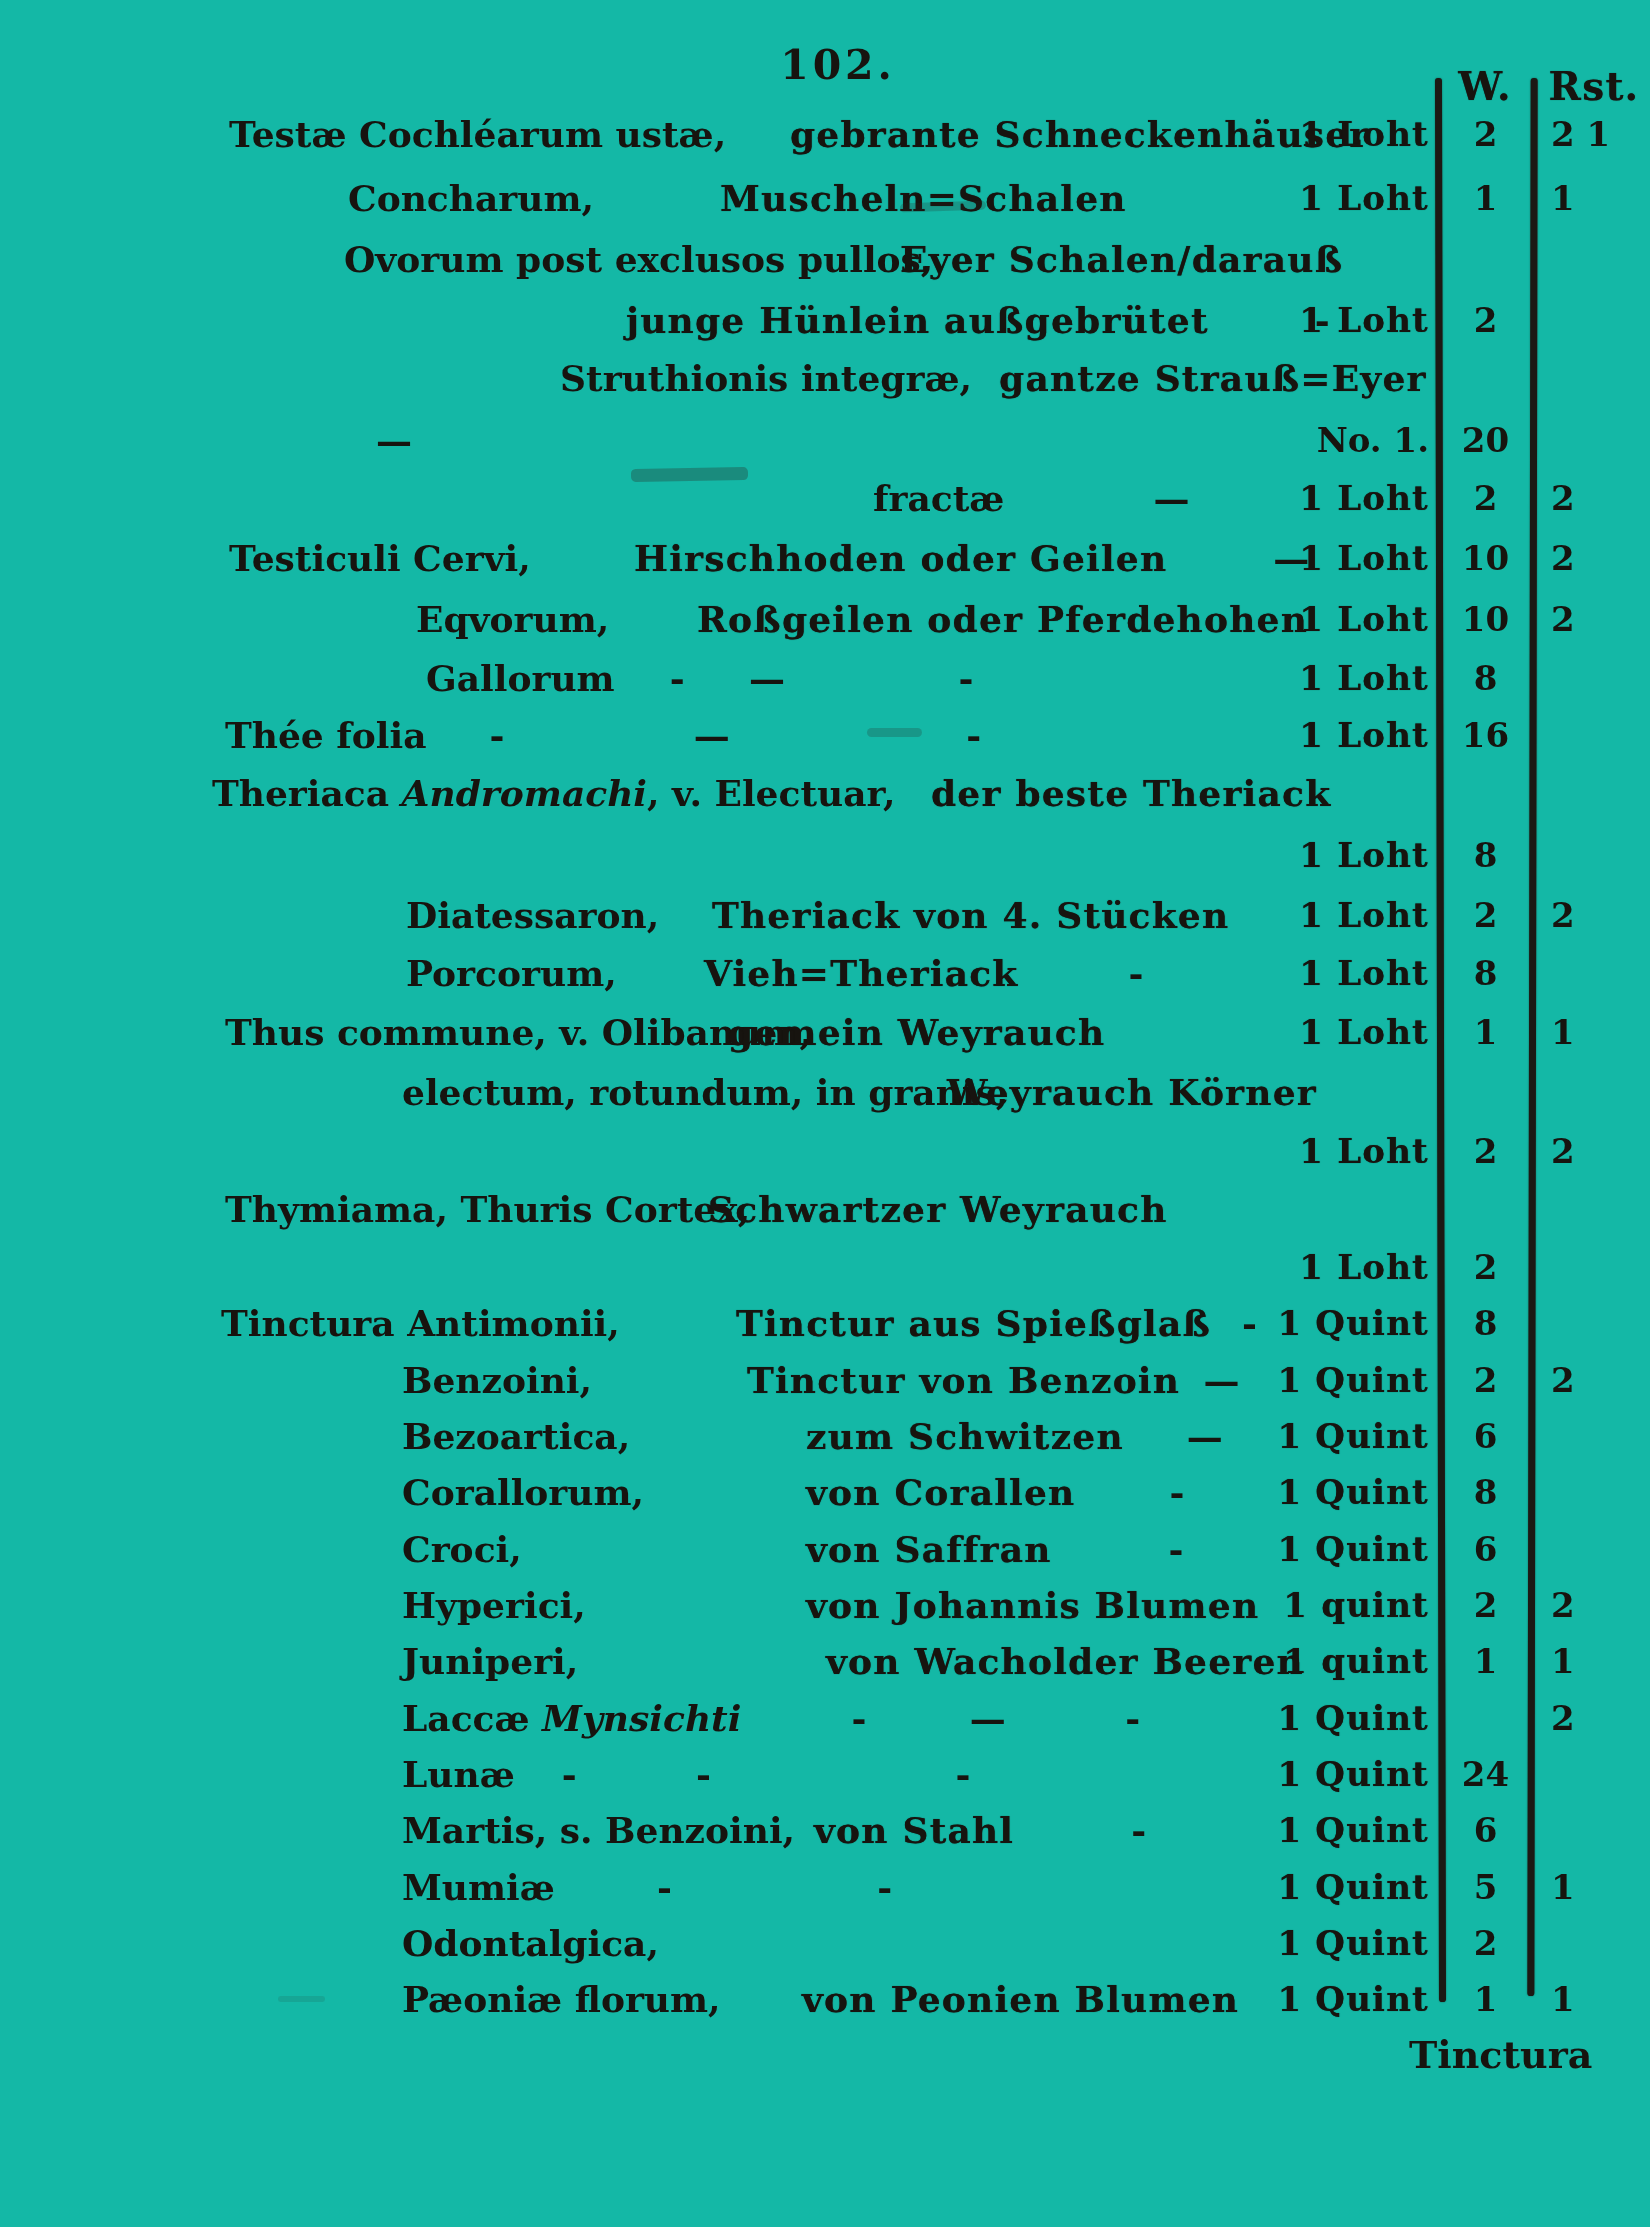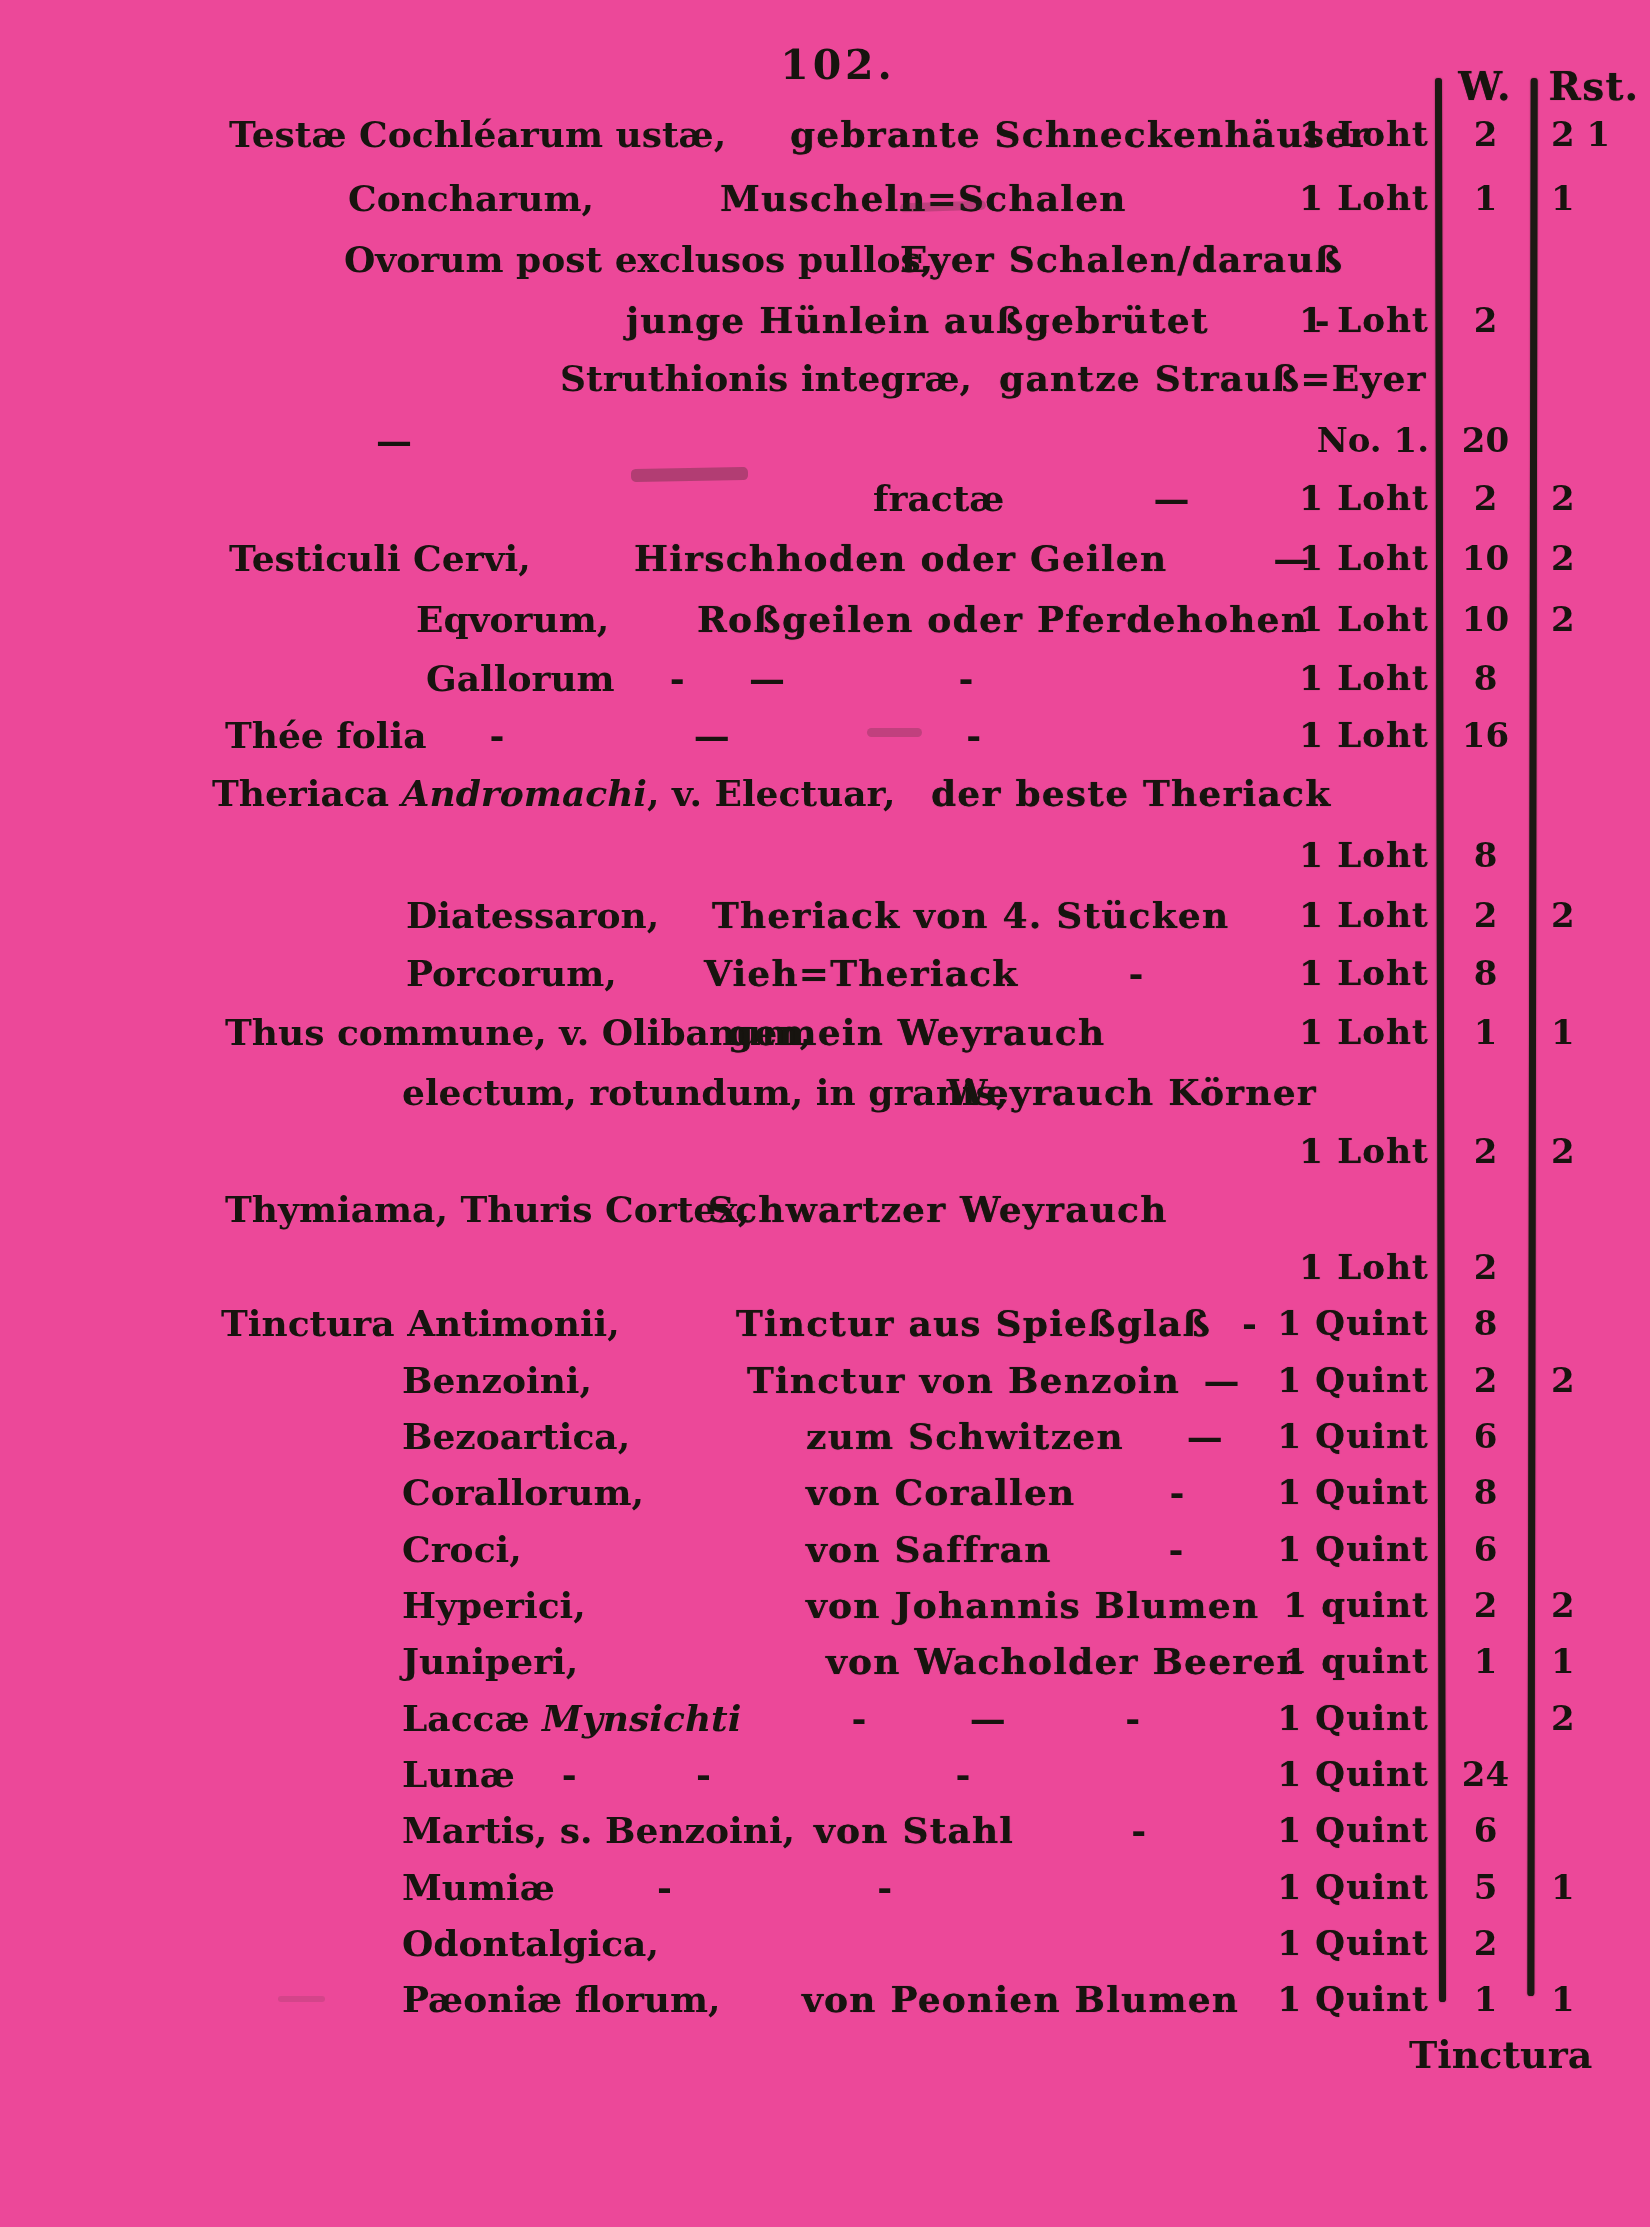--- a/index.html
+++ b/index.html
@@ -1,19 +1,19 @@
 <!DOCTYPE html>
 <html style="font-size:12.5px"><head>
 <meta charset="utf-8">
 <style>
   html,body{margin:0;padding:0;background:#e9e7e2;}
   .page{
     position:relative;
     width:1651px;height:2227px;
-    background:#ec4899;
+    background:#14b8a6;
     overflow:hidden;
     color:#17140f;
   }
   .la{font-family:"DejaVu Serif","Liberation Serif",serif;font-weight:700;}
   .de{font-family:"DejaVu Serif","Liberation Serif",serif;font-weight:700;letter-spacing:1.2px;text-shadow:0 0 0.8px rgba(23,20,15,.8);}
   .it{font-style:italic;}
   .page-number{position:absolute;top:41px;left:744px;width:188px;text-align:center;font-size:41px;letter-spacing:3.9px;}
   .col-head{position:absolute;top:63px;font-size:39px;line-height:47px;text-align:center;}
   .col-head.w{left:1445px;width:80px;}
   .col-head.rst{left:1539px;width:110px;}

